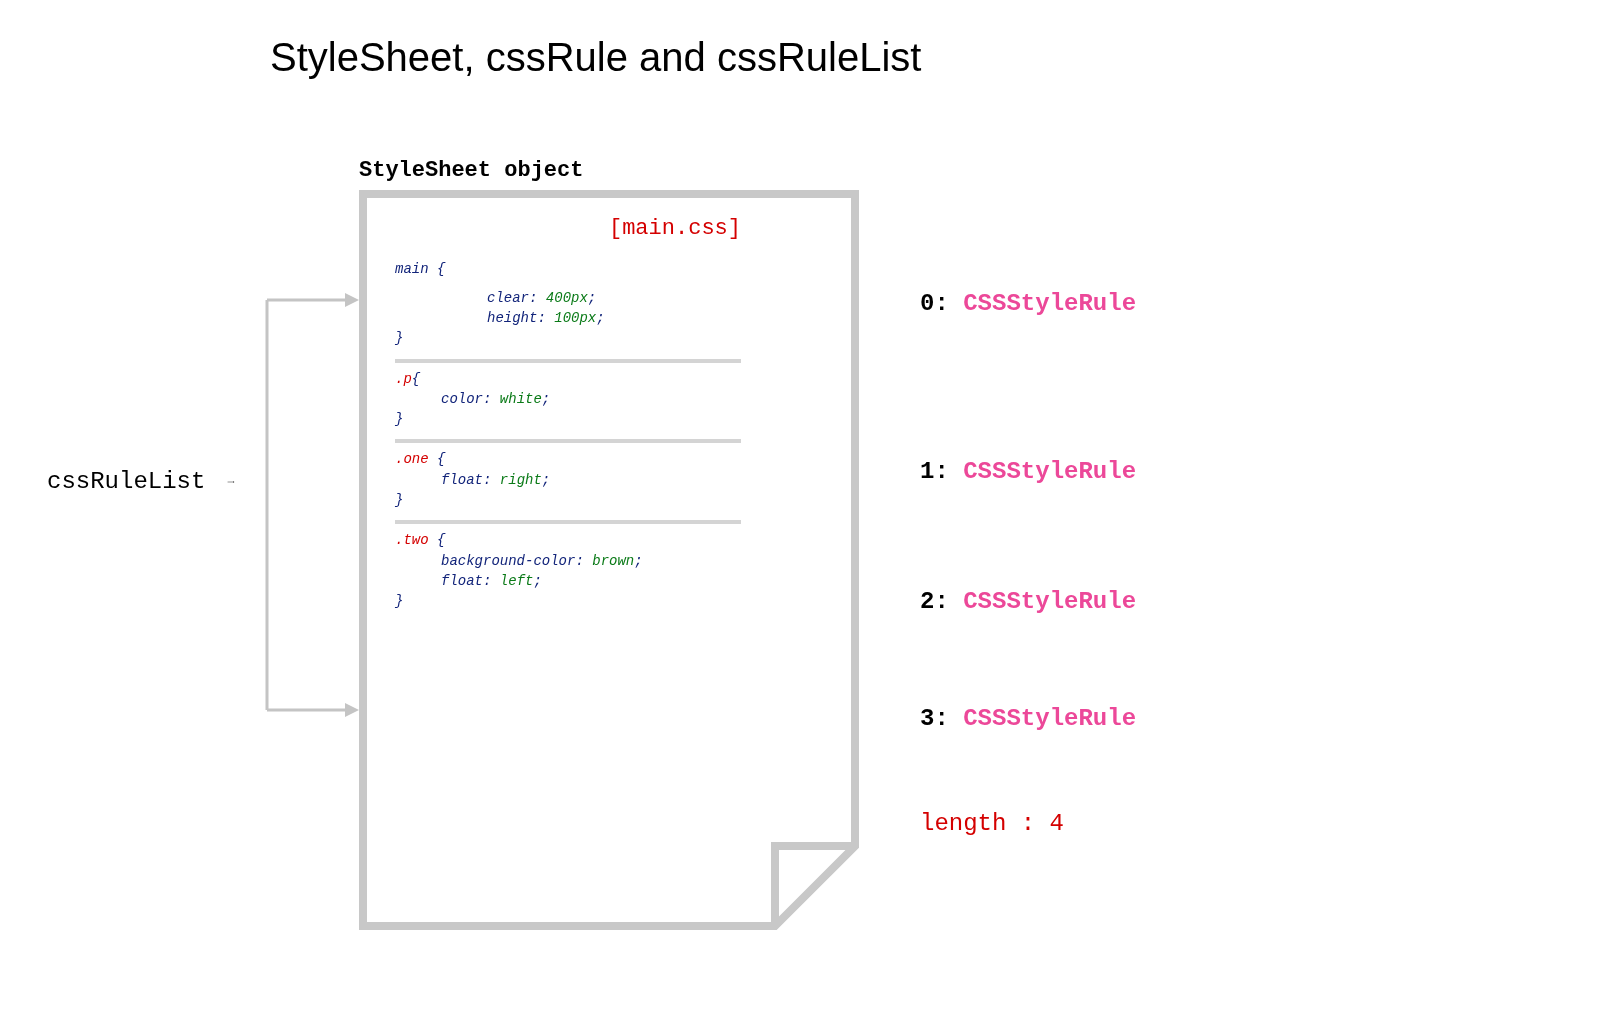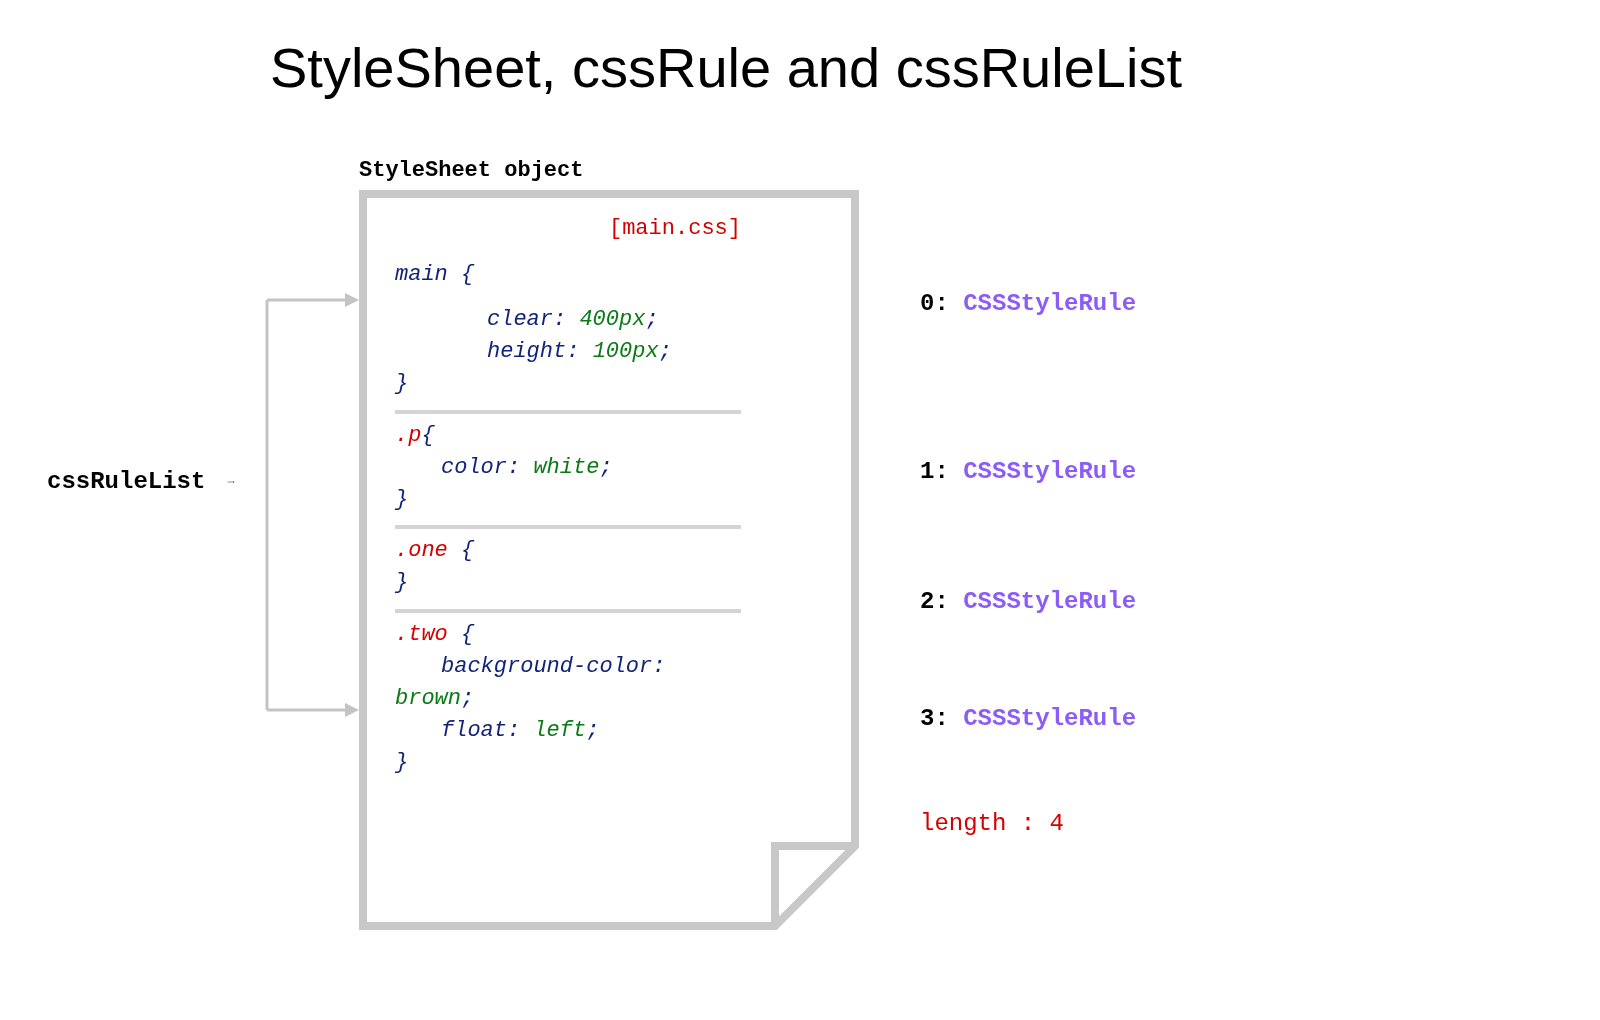--- a/index.html
+++ b/index.html
@@ -5,21 +5,21 @@
   * { box-sizing: border-box; }
   body {
     margin: 0;
     width: 1600px;
     height: 1020px;
     background: #fff;
     font-family: "Segoe UI", "Helvetica Neue", Arial, sans-serif;
     color: #000;
   }
   .title {
-    font-size: 56px;
+    font-size: 40px;
     font-weight: 400;
     position: absolute;
     left: 270px;
     top: 35px;
   }
   .mono {
     font-family: "Consolas", "Menlo", "Courier New", monospace;
   }
   .sheet-label {
     position: absolute;
@@ -42,60 +42,60 @@
     left: 8px; right: 8px; top: 8px; bottom: 8px;
     padding: 18px 22px 0 28px;
   }
   .filename {
     color: #d40000;
     text-align: right;
     font-size: 22px;
     margin-bottom: 12px;
   }
   .rule-block {
-    font-size: 22px;
+    font-size: 14px;
     line-height: 1.45;
     font-style: italic;
     padding: 6px 0 10px 0;
     border-bottom: 4px solid #d4d4d4;
   }
   .rule-block:last-child { border-bottom: none; }
   .sel-el   { color: #12247a; }
   .sel-cls  { color: #d40000; }
   .brace    { color: #12247a; font-style: italic; }
   .prop     { color: #12247a; }
   .val      { color: #0a7a17; }
   .semi     { color: #12247a; }
   .indent1  { display: inline-block; width: 46px; }
   .indent2  { display: inline-block; width: 92px; }
 
   .css-label {
     position: absolute;
     left: 47px;
     top: 468px;
     font-size: 24px;
-    font-weight: bold;
+    font-weight: normal;
   }
   .arrow-black {
     position: absolute;
     left: 207px;
     top: 481px;
     width: 48px;
     height: 2px;
   }
 
   .rule-anno {
     position: absolute;
     left: 920px;
     font-size: 24px;
     font-weight: bold;
     white-space: pre;
   }
   .rule-anno .idx { color: #000; }
-  .rule-anno .type { color: #8b5cf6; }
+  .rule-anno .type { color: #ec4899; }
   .len-anno {
     position: absolute;
     left: 920px;
     font-size: 24px;
     color: #d40000;
     margin-top: 40px;
   }
 </style>
 </head>
 <body>
@@ -119,20 +119,21 @@
           <div><span class="indent2"></span><span class="prop">height</span><span class="prop">: </span><span class="val">100px</span><span class="semi">;</span></div>
           <div><span class="brace">}</span></div>
         </div>
         <div class="rule-block">
           <div><span class="sel-cls">.p</span><span class="brace">{</span></div>
           <div><span class="indent1"></span><span class="prop">color</span><span class="prop">: </span><span class="val">white</span><span class="semi">;</span></div>
           <div><span class="brace">}</span></div>
         </div>
         <div class="rule-block">
           <div><span class="sel-cls">.one</span><span class="brace"> {</span></div>
+          <div><span class="indent1"></span><span class="prop">float</span><span class="prop">: </span><span class="val">right</span><span class="semi">;</span></div>
           <div><span class="brace">}</span></div>
         </div>
         <div class="rule-block">
           <div><span class="sel-cls">.two</span><span class="brace"> {</span></div>
           <div><span class="indent1"></span><span class="prop">background-color</span><span class="prop">: </span><span class="val">brown</span><span class="semi">;</span></div>
           <div><span class="indent1"></span><span class="prop">float</span><span class="prop">: </span><span class="val">left</span><span class="semi">;</span></div>
           <div><span class="brace">}</span></div>
         </div>
       </div>
   </div>

